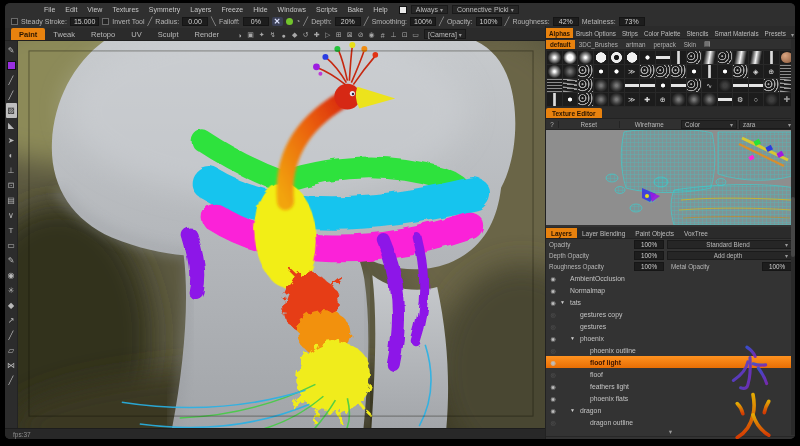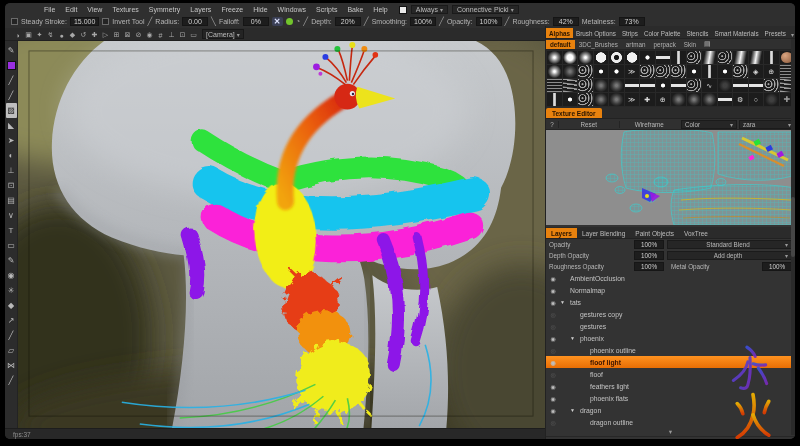--- a/index.html
+++ b/index.html
@@ -150,20 +150,28 @@
     <span>Opacity:</span>
     <span class="val">100%</span>
     <span class="pen">╱</span>
     <span>Roughness:</span>
     <span class="val">42%</span>
     <span>Metalness:</span>
     <span class="val">73%</span>
   </div>
 
   <div class="row3">
+    <span id="mode-tabs" style="display:flex;align-items:flex-end;padding-left:6px;">
+          <span class="mode-tab active">Paint</span>
+          <span class="mode-tab">Tweak</span>
+          <span class="mode-tab">Retopo</span>
+          <span class="mode-tab">UV</span>
+          <span class="mode-tab">Sculpt</span>
+          <span class="mode-tab">Render</span>
+        </span>
     <span id="vp-icons" class="vp-icons">
           <span class="vp-icon">◑</span>
           <span class="vp-icon">▣</span>
           <span class="vp-icon">✦</span>
           <span class="vp-icon">↯</span>
           <span class="vp-icon">●</span>
           <span class="vp-icon">◆</span>
           <span class="vp-icon">↺</span>
           <span class="vp-icon">✚</span>
           <span class="vp-icon">▷</span>

